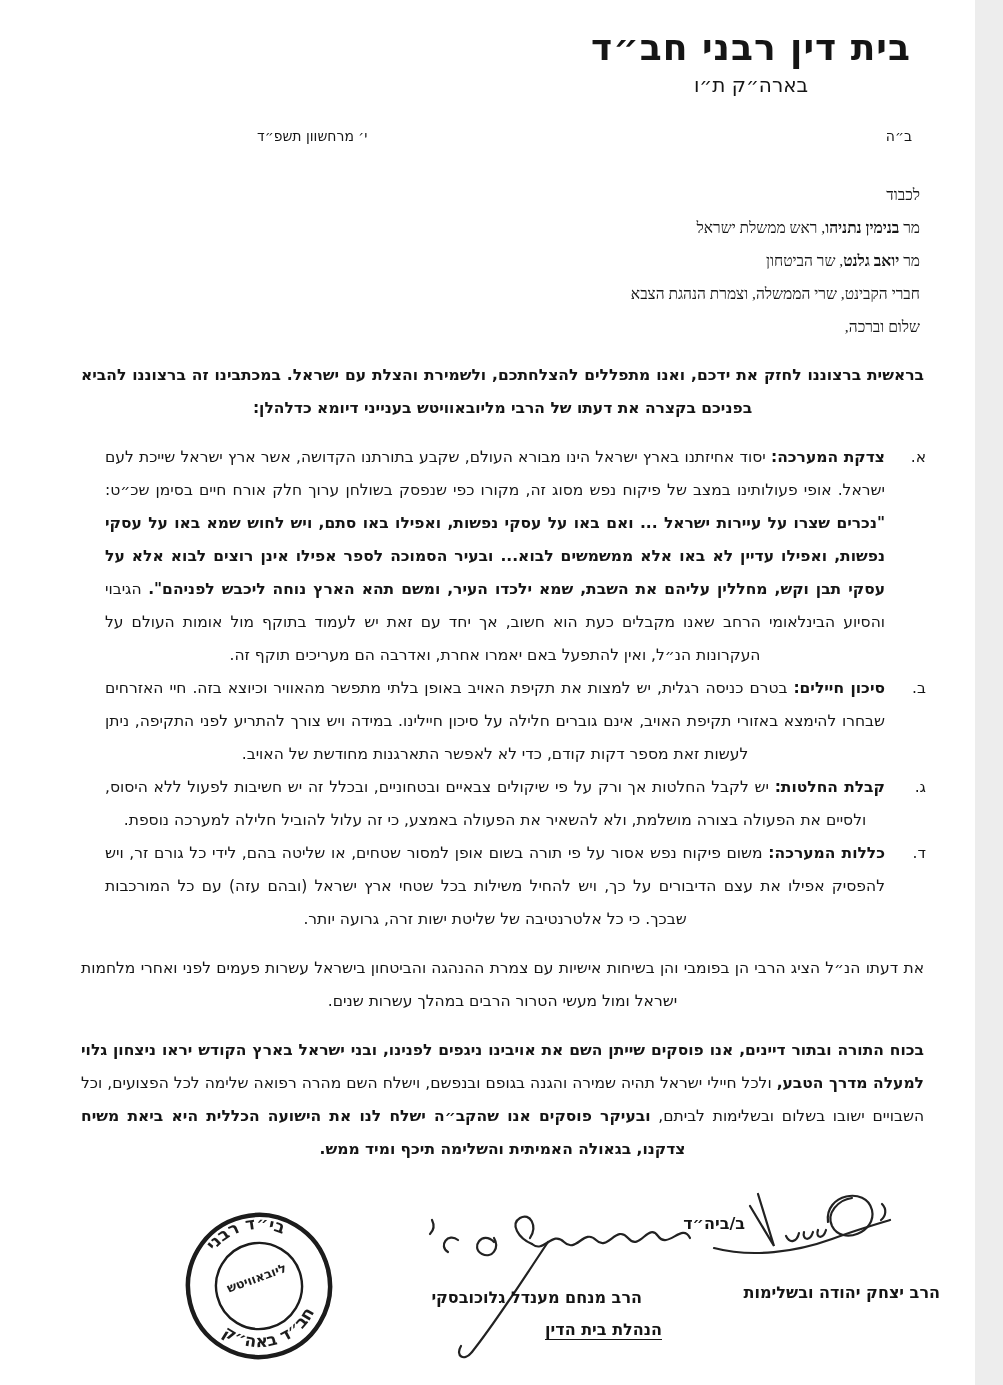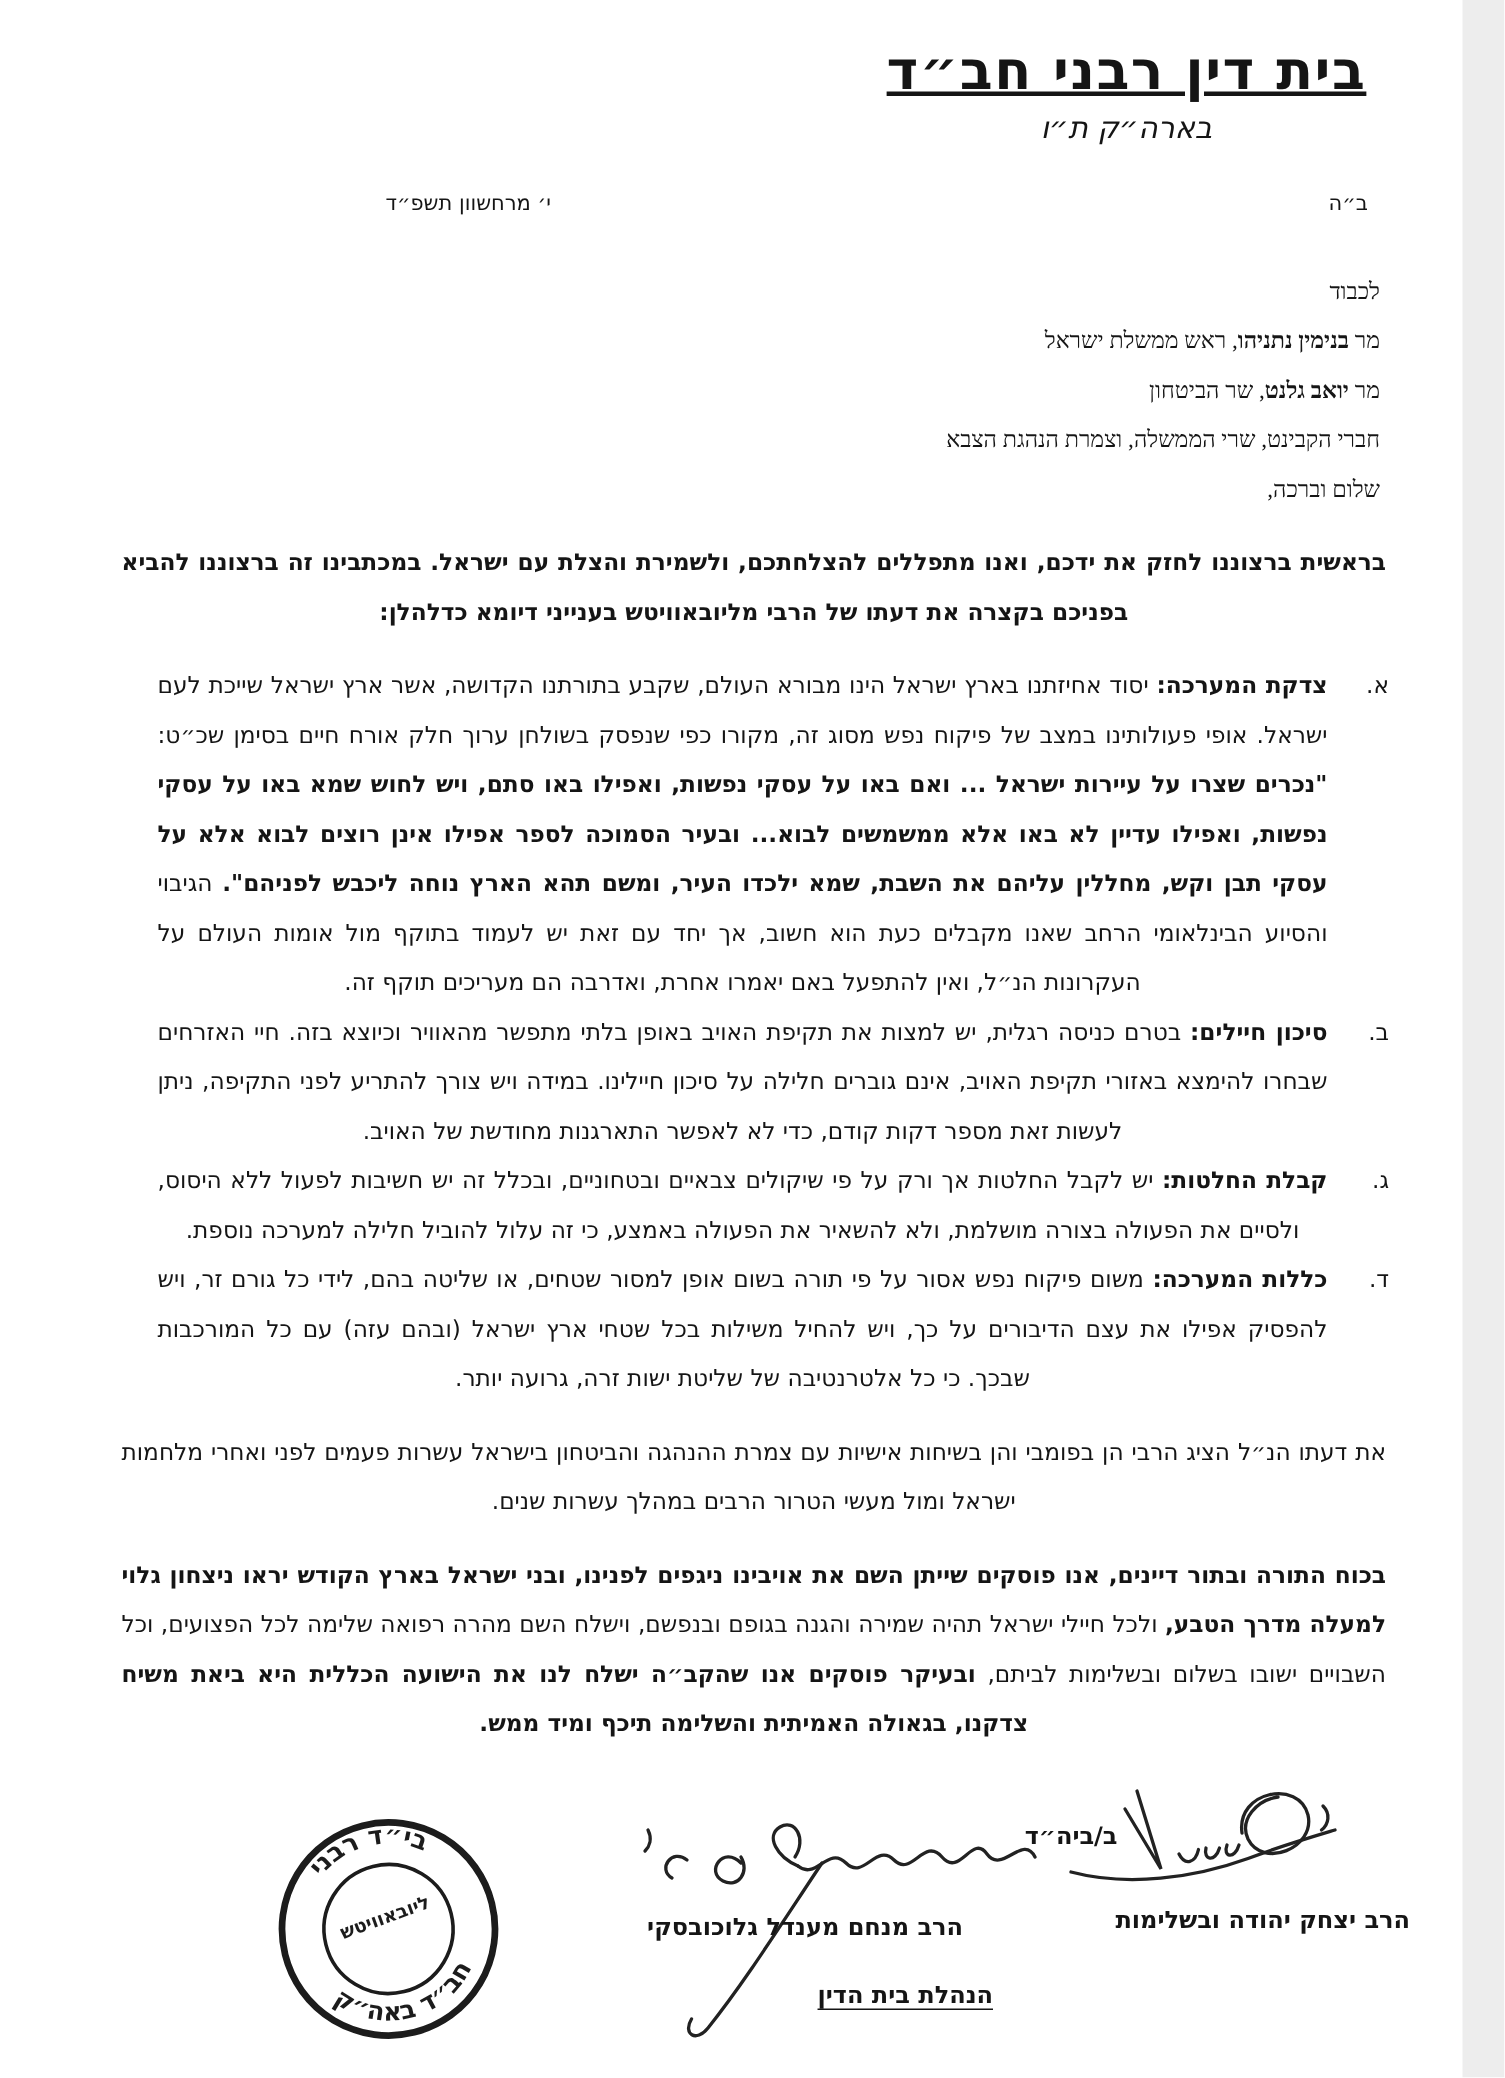--- a/index.html
+++ b/index.html
@@ -5,43 +5,43 @@
   html,body{margin:0;padding:0;}
   body{
     width:1003px;height:1385px;position:relative;background:#ffffff;
     font-family:"DejaVu Sans",sans-serif;color:#151515;direction:rtl;
     -webkit-font-smoothing:antialiased;
   }
   .edge-strip{position:absolute;top:0;right:0;width:28px;height:1385px;background:#ededed;}
   .content{position:absolute;top:0;right:63px;left:65px;}
 
   .letterhead{width:378px;margin:26px 0 0 auto;text-align:center;}
-  .letterhead .title{font-size:36px;font-weight:bold;letter-spacing:1px;line-height:44px;text-decoration:underline;}
-  .letterhead .subtitle{font-size:20px;line-height:26px;margin-top:2px;font-style:italic;}
+  .letterhead .title{font-size:36px;font-weight:bold;letter-spacing:1px;line-height:44px;}
+  .letterhead .subtitle{font-size:20px;line-height:26px;margin-top:2px;}
 
   .meta{position:relative;height:26px;margin-top:30px;font-size:14px;}
   .meta .bh{position:absolute;right:28px;top:0;text-align:center;}
   .meta .date{position:absolute;left:192px;top:0;}
 
   .recipients{margin-top:24px;font-size:15.5px;line-height:33px;padding-right:20px;font-family:Liberation Serif, serif;}
   .recipients b{font-weight:bold;}
 
   p.par{font-size:15.5px;line-height:33px;margin:16px;text-align:justify;text-align-last:center;}
   .intro{font-weight:bold;margin-top:8px;}
   .b{font-weight:bold;}
 
   .item{position:relative;padding:0 55px 0 40px;font-size:15.5px;line-height:33px;
         text-align:justify;text-align-last:center;}
   .item .marker{position:absolute;right:14px;top:0;}
 
   .closing{margin-top:12px;}
 
   .sign-area{position:relative;height:225px;margin-top:8px;font-size:16px;}
   .bd-label{position:absolute;right:195px;top:32px;font-weight:bold;}
-  .sig-name{position:absolute;font-weight:bold;white-space:nowrap;}
+  .sig-name{position:absolute;font-weight:bold;white-space:nowrap;margin-top:13px;}
   .name-right{right:0;top:88px;}
   .name-left{right:298px;top:93px;}
   .management{position:absolute;right:278px;top:138px;font-weight:bold;
               text-decoration:underline;text-underline-offset:4px;}
   .sig-svg{position:absolute;pointer-events:none;}
   .sig-right{right:40px;top:0;}
   .sig-left{right:232px;top:22px;}
   .stamp{position:absolute;left:118px;top:28px;width:152px;height:152px;transform:rotate(-14deg);}
 </style>
 </head>

